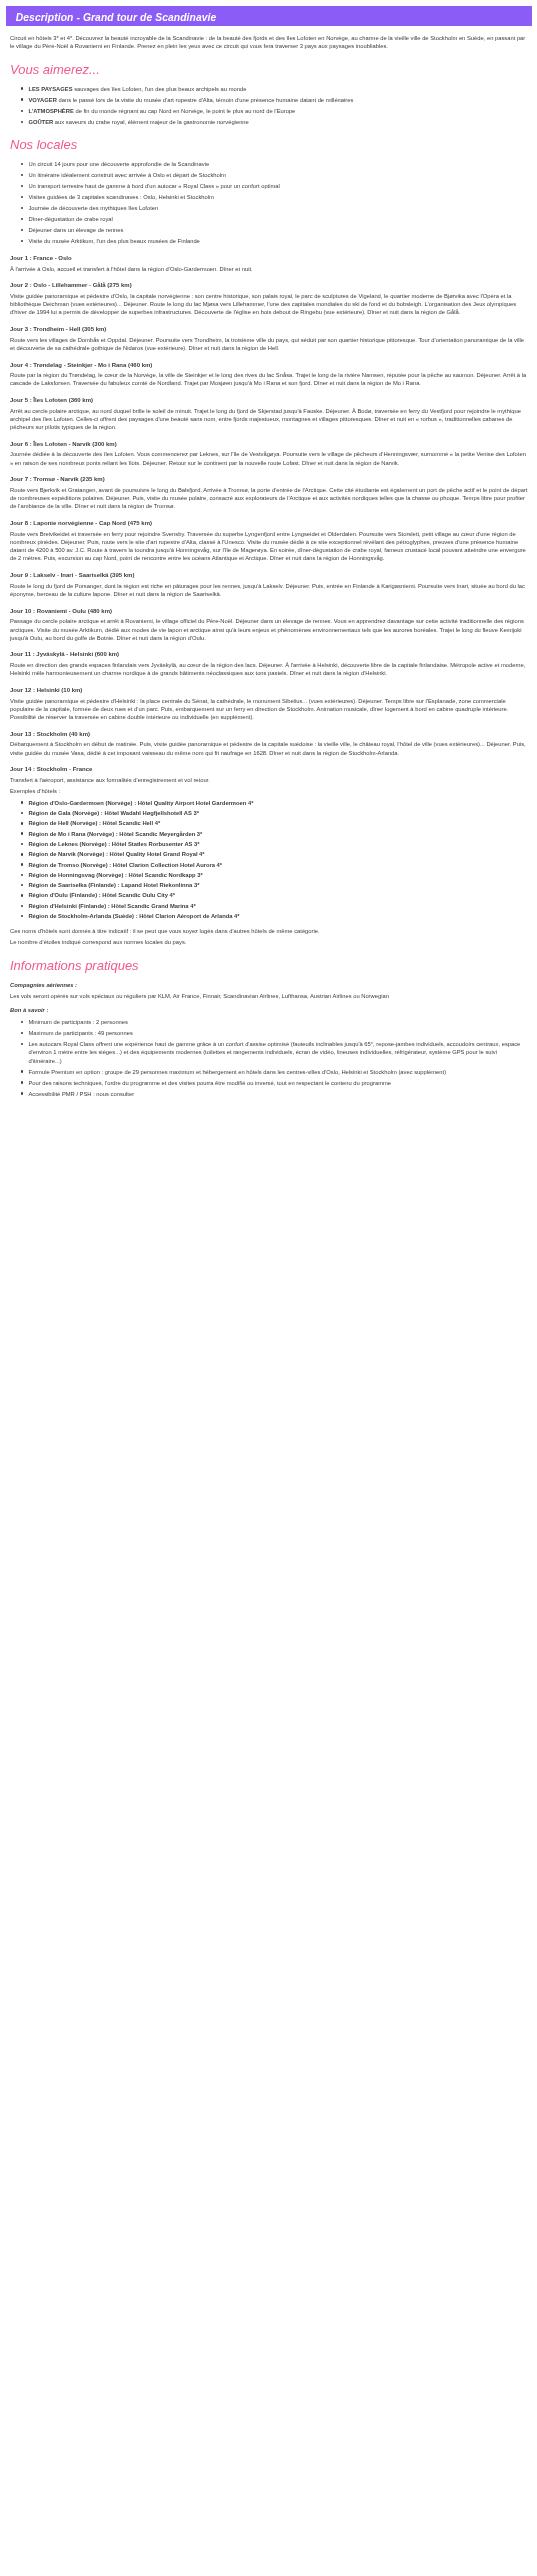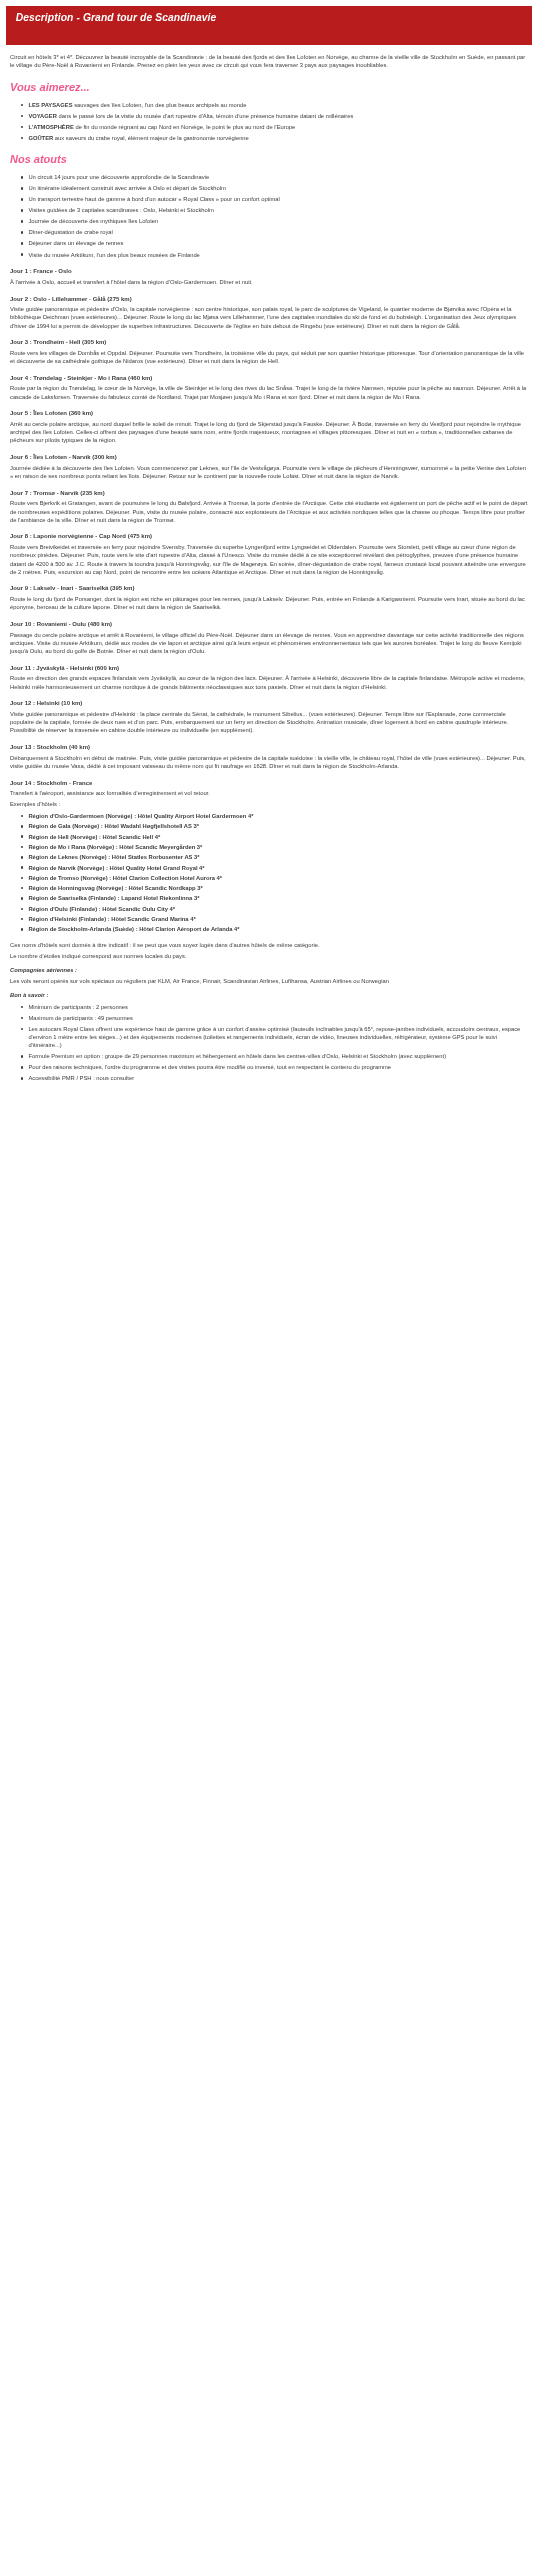--- a/index.html
+++ b/index.html
@@ -14,41 +14,41 @@
     font-size: 5.8px;
     line-height: 1.42;
   }
   .page {
     width: 538px;
     padding: 0 0 21px 0;
     position: relative;
   }
   
   .banner {
-    background: #b91c1c;
+    background: #8b5cf6;
     color: #ffffff;
-    padding: 5px 10px 20px 10px;
+    padding: 5px 10px 1px 10px;
     margin: 5.7px 5.7px 0 5.7px;
   }
   .banner-title {
     font-size: 10.3px;
     font-style: italic;
     font-weight: bold;
     letter-spacing: 0.1px;
   }
   .content {
     padding: 0 10px 0 10px;
   }
   p { margin: 0 0 6.4px 0; }
   .intro { margin-top: 7.8px; margin-bottom: 8.5px; text-align: left; }
   h2.section {
     color: #f05a8c;
-    font-size: 11px;
+    font-size: 13px;
     font-style: italic;
-    font-weight: bold;
+    font-weight: normal;
     margin: 10px 0 5.7px 0;
   }
   ul.bullets {
     margin: 0 0 7px 0;
     padding-left: 18.4px;
     list-style: none;
   }
   ul.bullets li {
     position: relative;
     margin: 0 0 2.8px 0;
@@ -108,21 +108,21 @@
     <p class="intro">Circuit en hôtels 3* et 4*. Découvrez la beauté incroyable de la Scandinavie : de la beauté des fjords et des îles Lofoten en Norvège, au charme de la vieille ville de Stockholm en Suède, en passant par le village du Père-Noël à Rovaniemi en Finlande. Prenez en plein les yeux avec ce circuit qui vous fera traverser 3 pays aux paysages inoubliables.</p>
 
     <h2 class="section">Vous aimerez...</h2>
     <ul class="bullets">
       <li><b>LES PAYSAGES</b><span> sauvages des îles Lofoten, l'un des plus beaux archipels au monde</span></li>
       <li><b>VOYAGER</b><span> dans le passé lors de la visite du musée d'art rupestre d'Alta, témoin d'une présence humaine datant de millénaires</span></li>
       <li><b>L'ATMOSPHÈRE</b><span> de fin du monde régnant au cap Nord en Norvège, le point le plus au nord de l'Europe</span></li>
       <li><b>GOÛTER</b><span> aux saveurs du crabe royal, élément majeur de la gastronomie norvégienne</span></li>
     </ul>
 
-    <h2 class="section">Nos atouts</h2>
+    <h2 class="section">Nos locales</h2>
     <ul class="bullets">
       <li>Un circuit 14 jours pour une découverte approfondie de la Scandinavie</li>
       <li>Un itinéraire idéalement construit avec arrivée à Oslo et départ de Stockholm</li>
       <li>Un transport terrestre haut de gamme à bord d'un autocar « Royal Class » pour un confort optimal</li>
       <li>Visites guidées de 3 capitales scandinaves : Oslo, Helsinki et Stockholm</li>
       <li>Journée de découverte des mythiques îles Lofoten</li>
       <li>Dîner-dégustation de crabe royal</li>
       <li>Déjeuner dans un élevage de rennes</li>
       <li>Visite du musée Arktikum, l'un des plus beaux musées de Finlande</li>
     </ul>
@@ -196,20 +196,21 @@
       <li>Région de Tromso (Norvège) : Hôtel Clarion Collection Hotel Aurora 4*</li>
       <li>Région de Honningsvag (Norvège) : Hôtel Scandic Nordkapp 3*</li>
       <li>Région de Saariselka (Finlande) : Lapand Hotel Riekonlinna 3*</li>
       <li>Région d'Oulu (Finlande) : Hôtel Scandic Oulu City 4*</li>
       <li>Région d'Helsinki (Finlande) : Hôtel Scandic Grand Marina 4*</li>
       <li>Région de Stockholm-Arlanda (Suède) : Hôtel Clarion Aéroport de Arlanda 4*</li>
     </ul>
     <p class="note">Ces noms d'hôtels sont donnés à titre indicatif : il se peut que vous soyez logés dans d'autres hôtels de même catégorie.</p>
     <p class="note">Le nombre d'étoiles indiqué correspond aux normes locales du pays.</p>
 
+    <h2 class="section">Informations pratiques</h2>
     <p class="sub-lead">Compagnies aériennes :</p>
     <p class="small-line">Les vols seront opérés sur vols spéciaux ou réguliers par KLM, Air France, Finnair, Scandinavian Airlines, Lufthansa, Austrian Airlines ou Norwegian</p>
     <p class="sub-lead">Bon à savoir :</p>
     <ul class="bullets">
       <li>Minimum de participants : 2 personnes</li>
       <li>Maximum de participants : 49 personnes</li>
       <li>Les autocars Royal Class offrent une expérience haut de gamme grâce à un confort d'assise optimisé (fauteuils inclinables jusqu'à 65°, repose-jambes individuels, accoudoirs centraux, espace d'environ 1 mètre entre les sièges...) et des équipements modernes (toilettes et rangements individuels, écran de vidéo, lineuses individuelles, réfrigérateur, système GPS pour le suivi d'itinéraire...)</li>
       <li>Formule Premium en option : groupe de 29 personnes maximum et hébergement en hôtels dans les centres-villes d'Oslo, Helsinki et Stockholm (avec supplément)</li>
       <li>Pour des raisons techniques, l'ordre du programme et des visites pourra être modifié ou inversé, tout en respectant le contenu du programme</li>
       <li>Accessibilité PMR / PSH : nous consulter</li>

